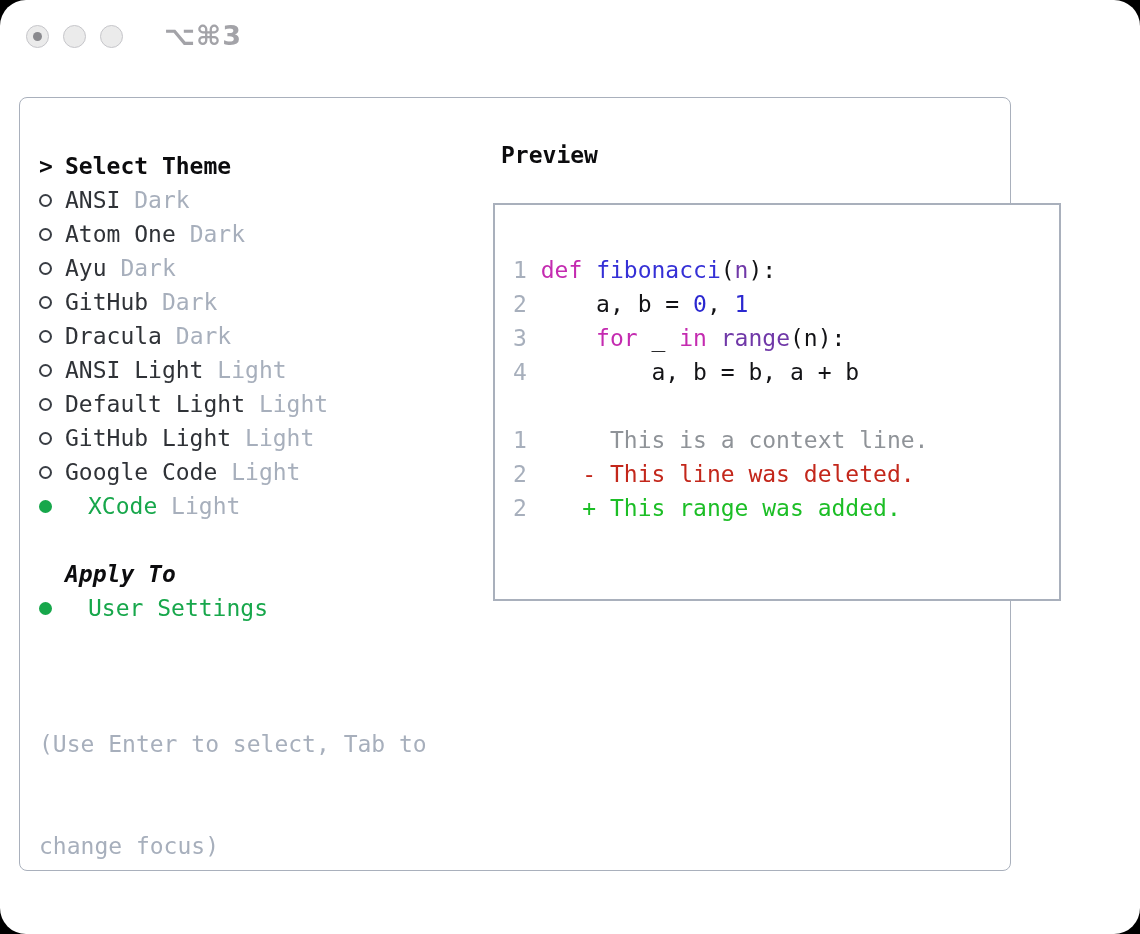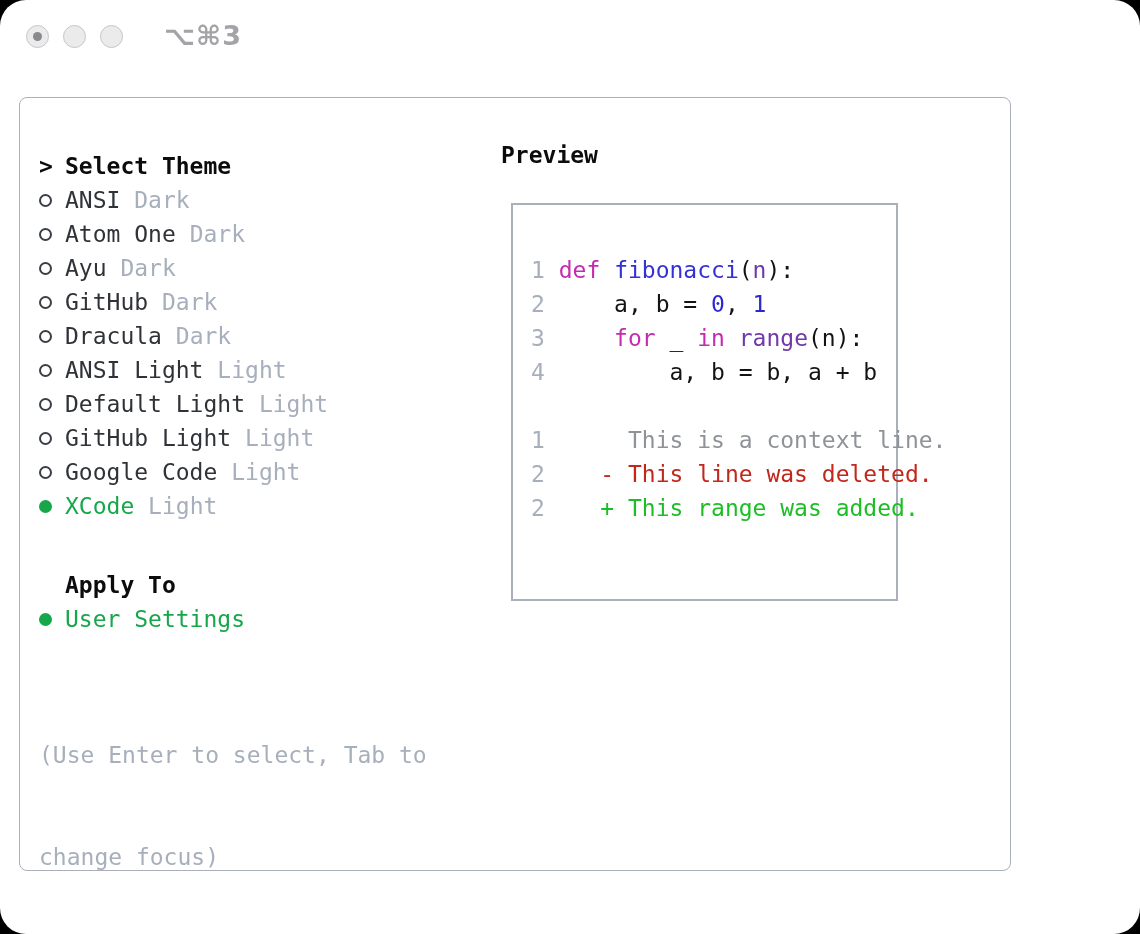--- a/index.html
+++ b/index.html
@@ -27,31 +27,31 @@
        font-size:23px;line-height:34px;color:var(--text);}
 
   
   .left-col{position:absolute;left:19px;top:51px;}
   .row{display:flex;height:34px;align-items:center;}
   .marker{width:26px;display:flex;align-items:center;flex:none;}
   .radio{width:13px;height:13px;border:2px solid #3A3E45;border-radius:50%;box-sizing:border-box;}
   .radio.sel{background:var(--accent);border-color:var(--accent);}
   .labelwrap{white-space:pre;}
   .opt-name{color:var(--text);}
-  .opt-name.sel{color:var(--accent);}
+  .opt-name.sel{color:var(--accent);margin-left:23px;}
   .opt-variant{color:var(--muted);}
   .prompt,.section-title{font-weight:bold;color:var(--heading);}
-  .spacer-top{margin-top:45px;}
+  .spacer-top{margin-top:34px;font-style:italic;}
   .hint{margin-top:34px;color:var(--muted);white-space:pre;}
   .hint div{height:34px;line-height:34px;}
 
   
   .preview-title{position:absolute;left:481px;top:40px;height:34px;line-height:34px;
        font-weight:bold;color:var(--heading);}
-  .preview-box{position:absolute;left:491px;top:105px;width:387px;height:398px;
+  .preview-box{position:absolute;left:473px;top:105px;width:568px;height:398px;
        border:2px solid var(--border);box-sizing:border-box;background:#fff;text-decoration:underline;}
   .code-area{position:absolute;left:18px;top:48px;}
   .code-line{white-space:pre;height:34px;line-height:34px;color:var(--syn-plain);}
   .tok-lineno{color:var(--syn-lineno);}
   .tok-keyword{color:var(--syn-keyword);}
   .tok-entity{color:var(--syn-entity);}
   .tok-literal{color:var(--syn-literal);}
   .tok-builtin{color:var(--syn-builtin);}
   .tok-plain{color:var(--syn-plain);}
   .tok-context{color:var(--syn-context);}

